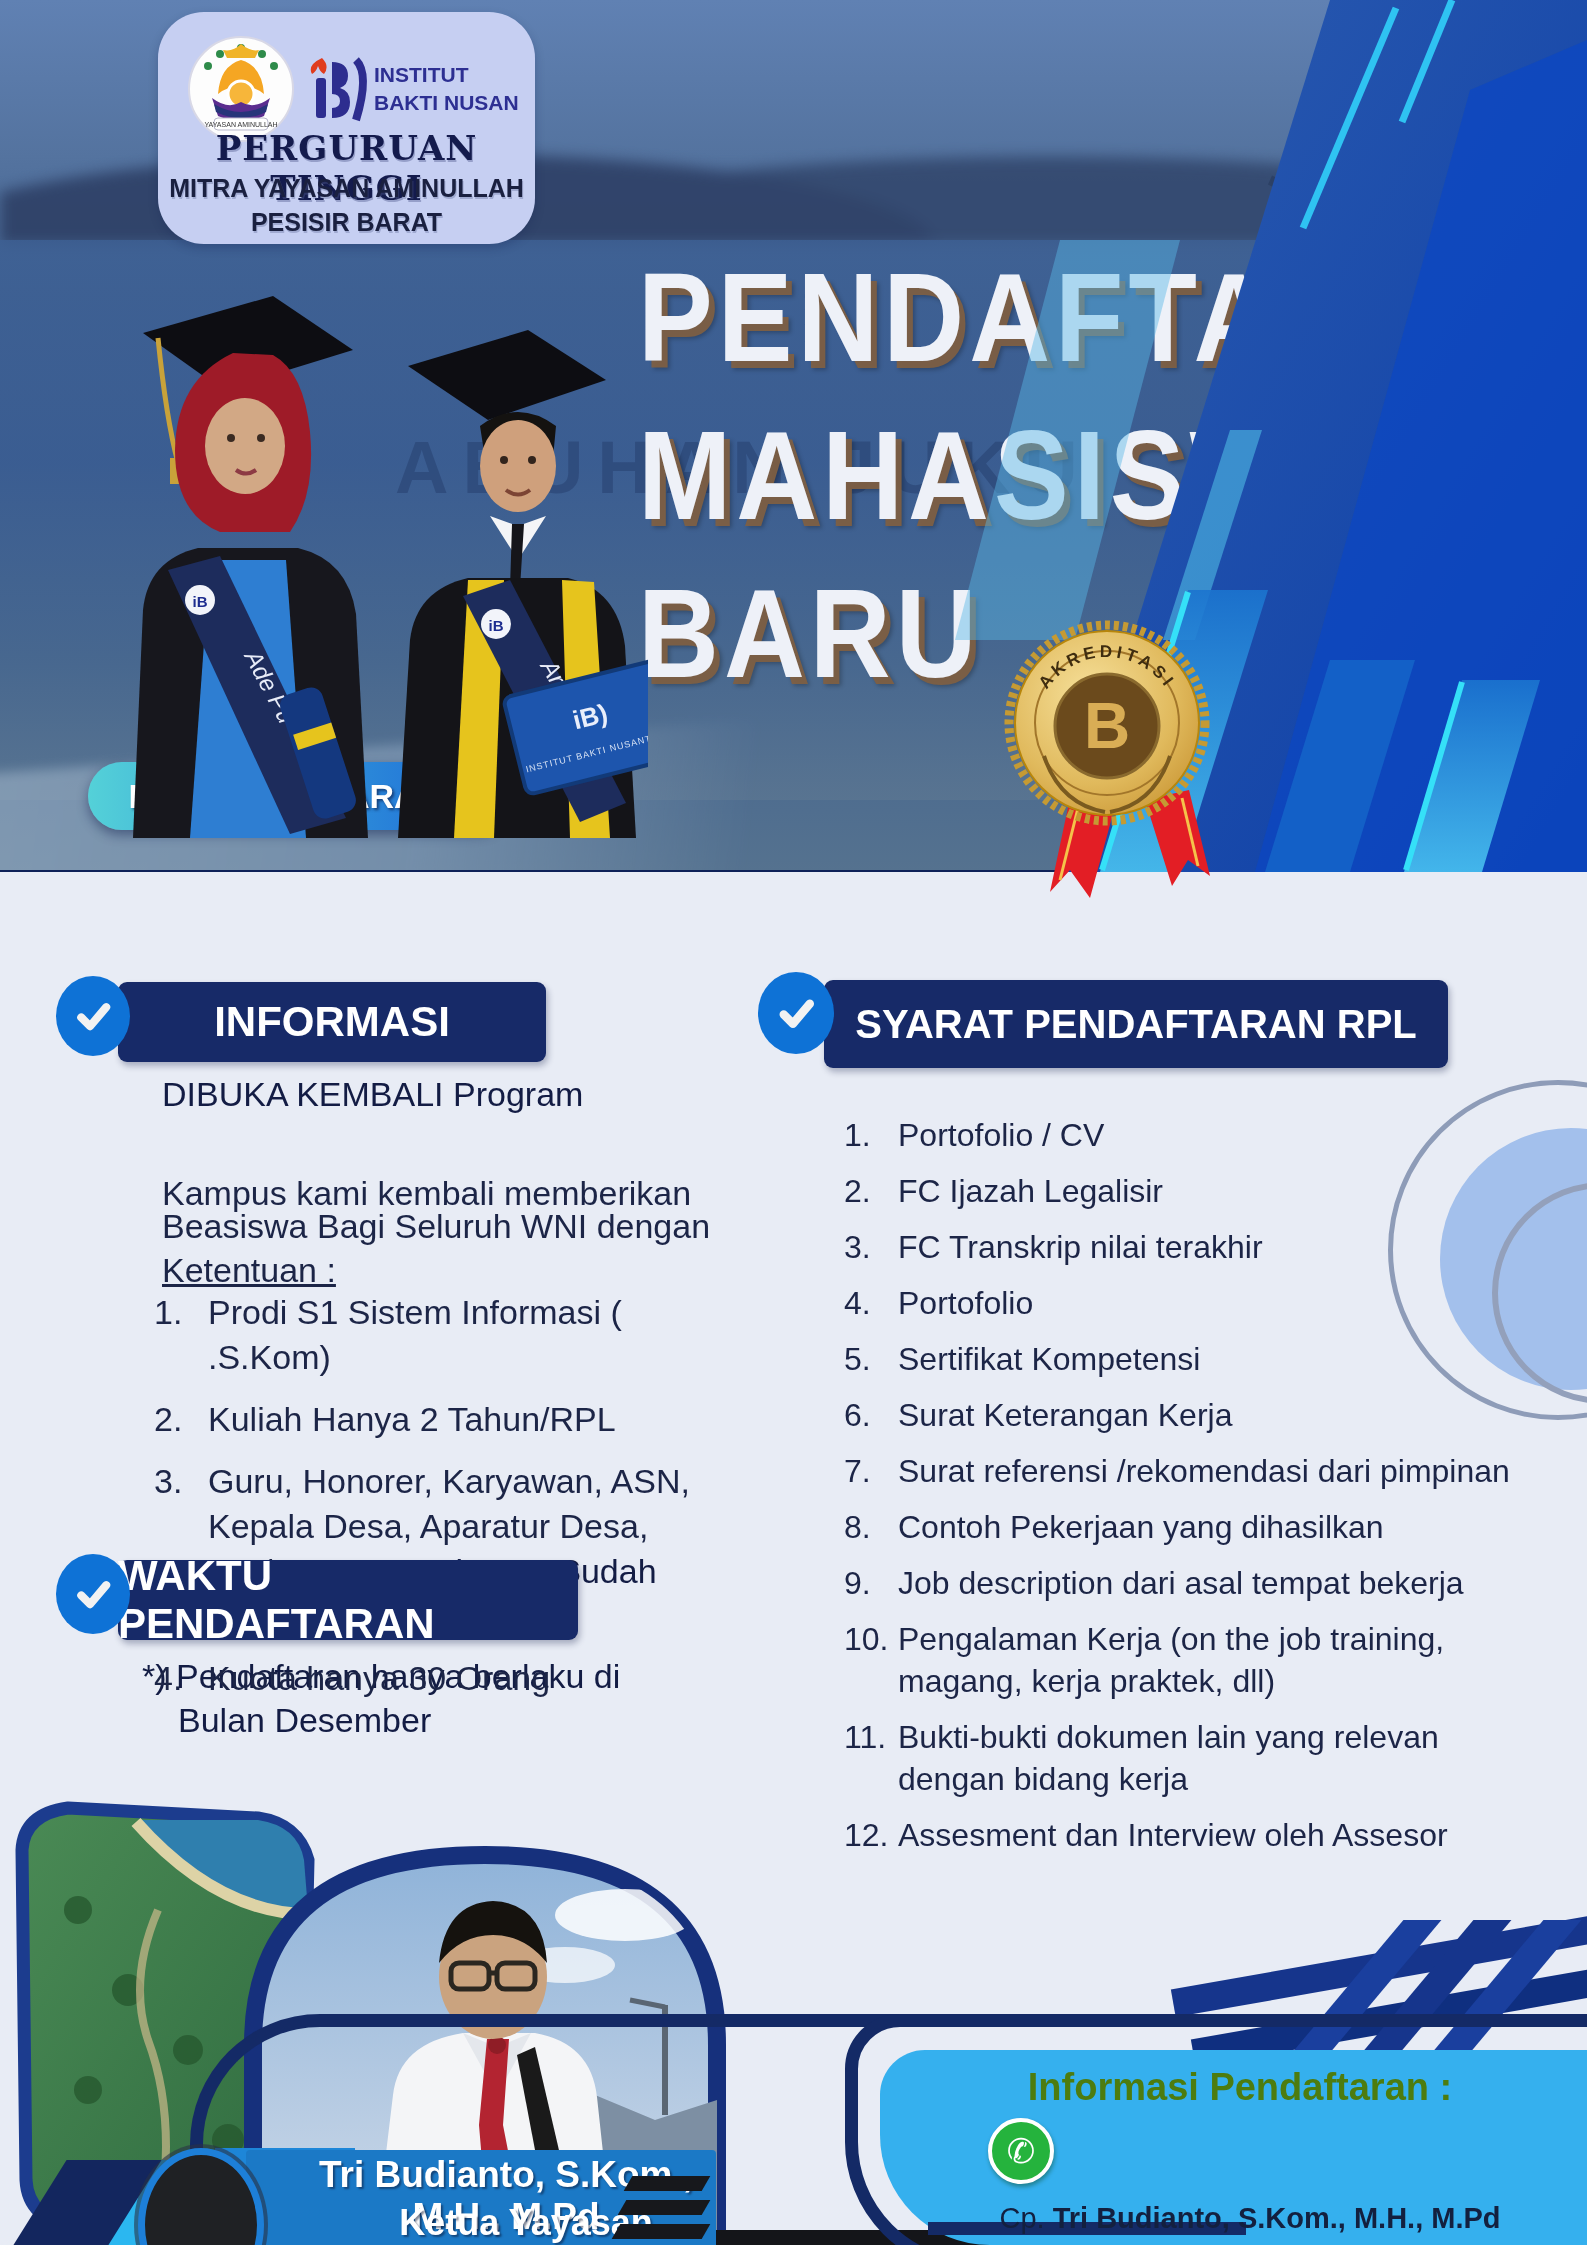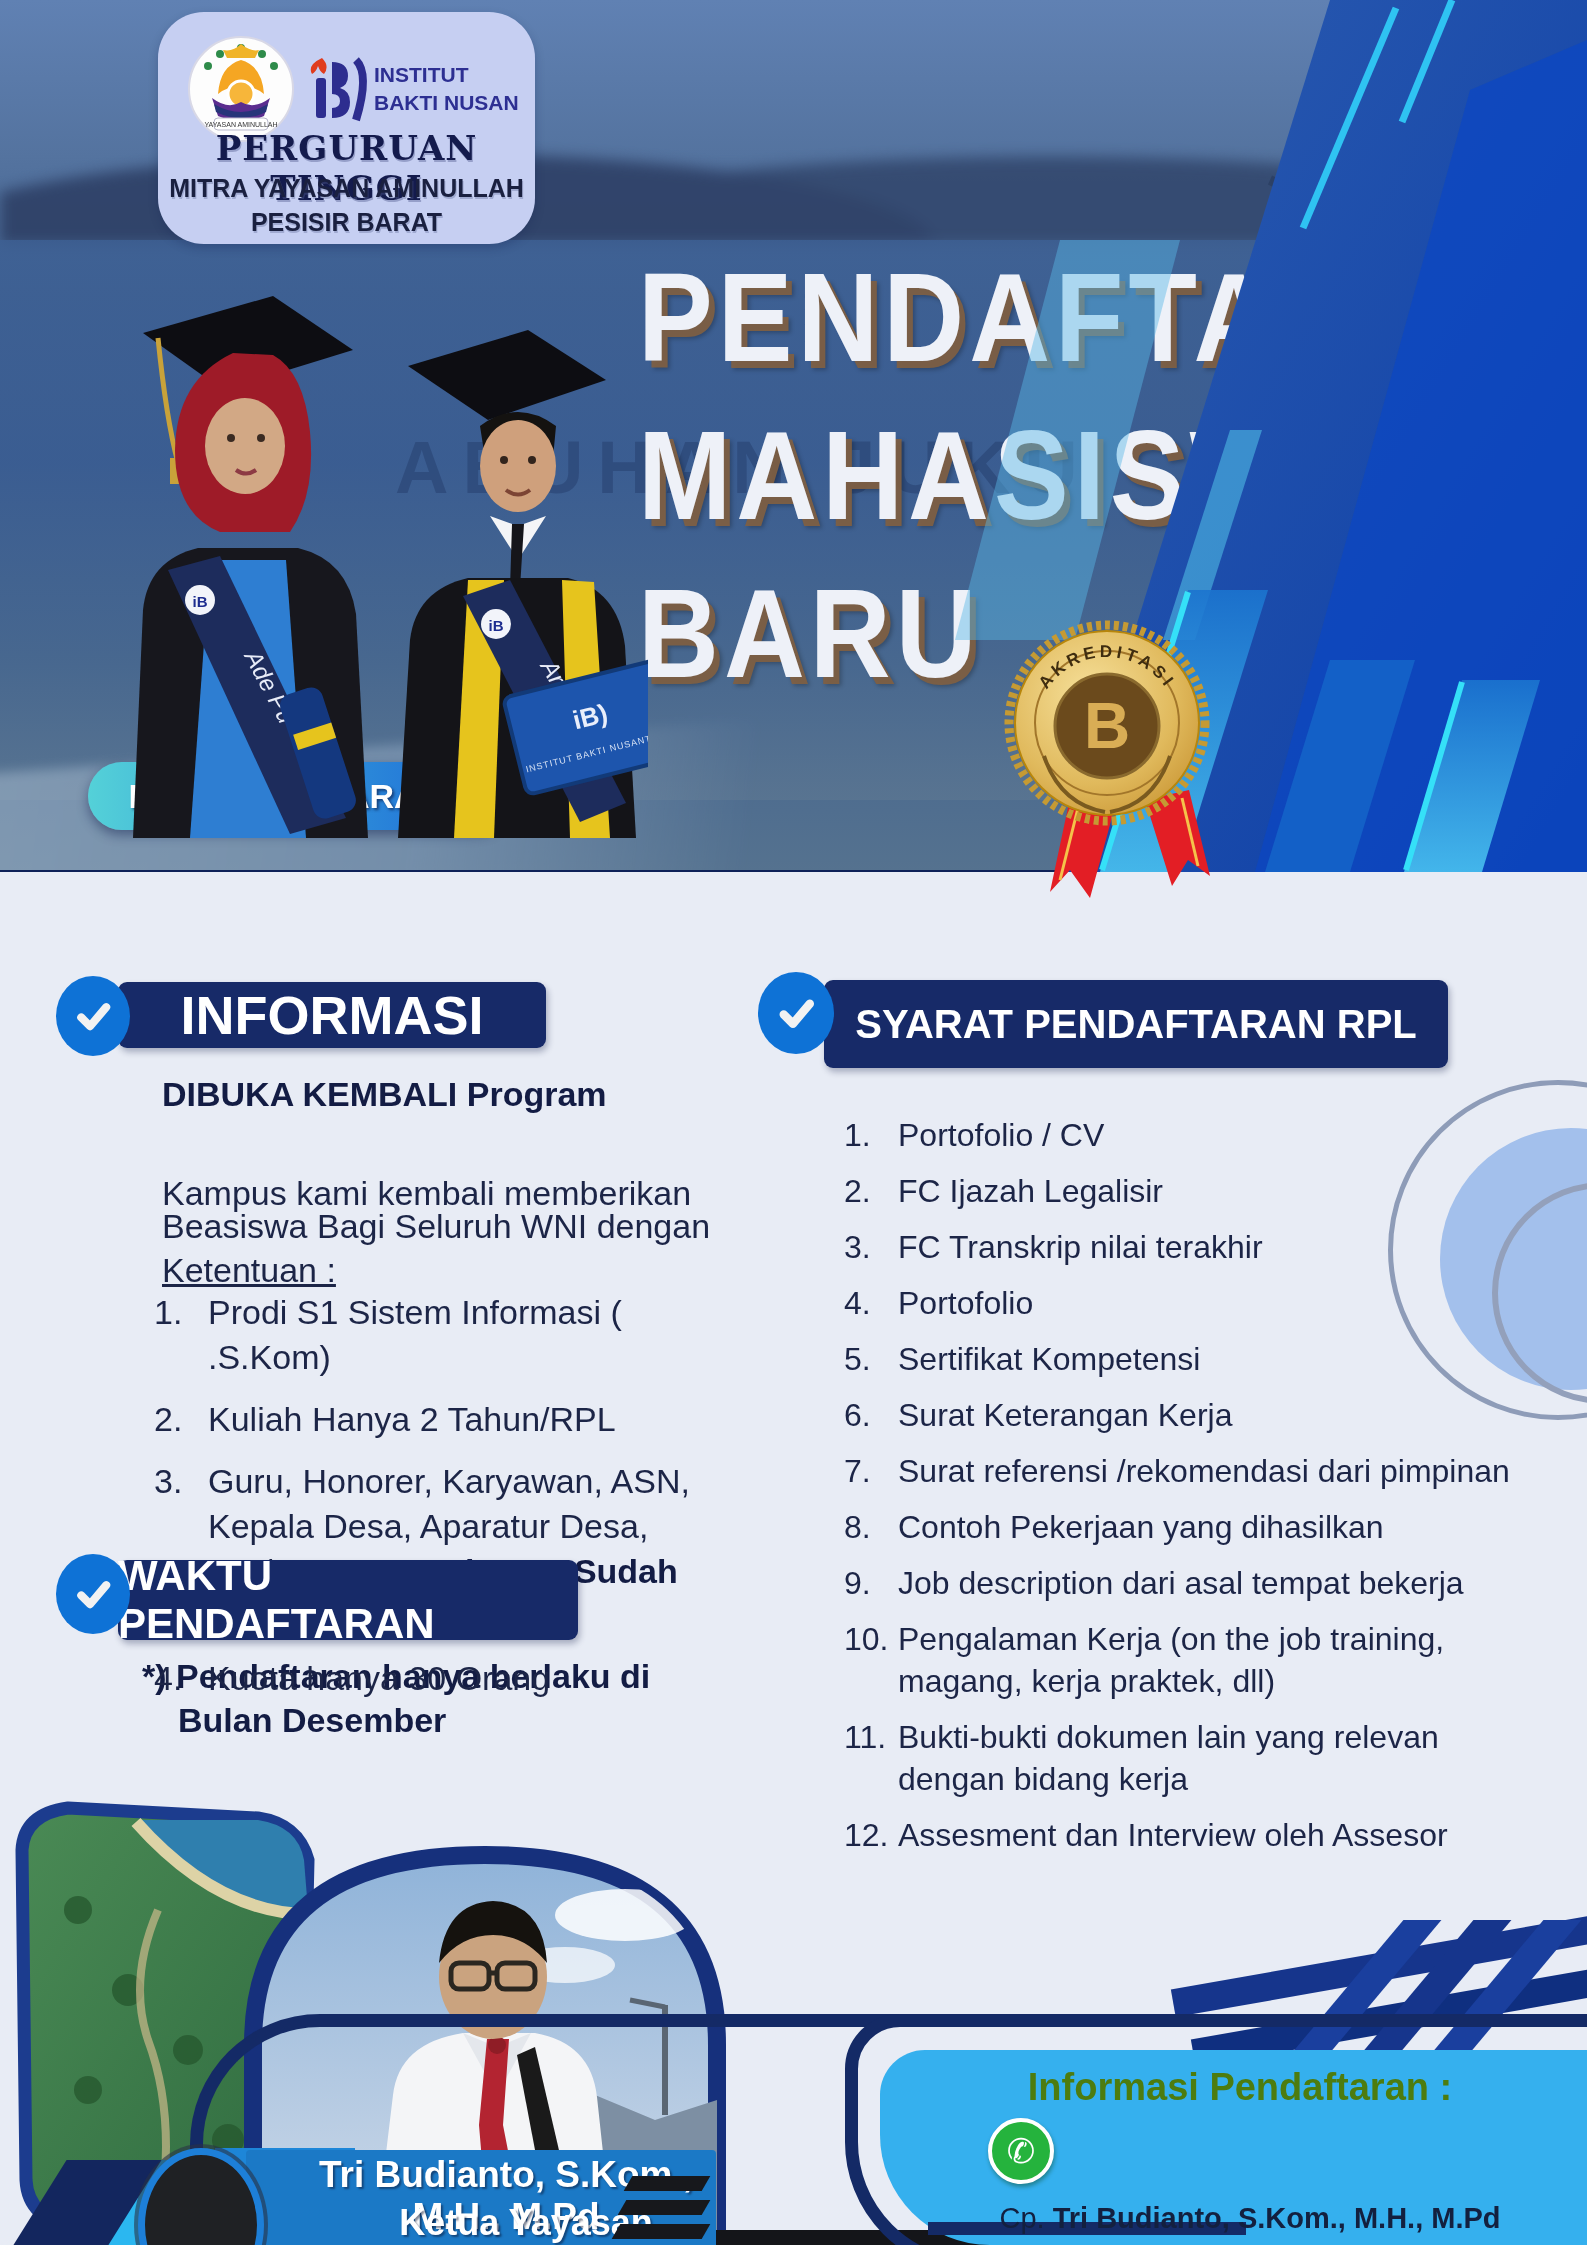--- a/index.html
+++ b/index.html
@@ -52,21 +52,21 @@
 
   
   .check-circle{position:absolute;width:74px;height:80px;border-radius:50%;background:#0e72d6;
        display:flex;align-items:center;justify-content:center;z-index:3;}
   .hdr-bar{position:absolute;background:#172a68;border-radius:9px;display:flex;align-items:center;
        justify-content:center;color:#fff;font-weight:bold;z-index:2;
        box-shadow:2px 4px 6px rgba(15,25,70,.3);}
 
   
   .txt{position:absolute;color:#1c2547;}
-  .b{font-weight:bold;color:#131c44;}
+  .b{font-weight:normal;color:#131c44;}
   .num-list{list-style:none;counter-reset:n;margin:0;padding:0;position:absolute;z-index:2;}
   .num-list li{counter-increment:n;position:relative;padding-left:58px;}
   .num-list li::before{content:counter(n) ".";position:absolute;left:4px;top:0;}
 
   .list-left{left:150px;top:1290px;width:585px;font-size:34px;color:#1c2547;}
   .list-left li{line-height:45px;margin-bottom:17px;}
   .list-right{left:840px;top:1094px;width:700px;font-size:32px;color:#1c2547;margin-top:20px;}
   .list-right li{line-height:42px;margin-bottom:14px;}
 
   
@@ -259,21 +259,21 @@
   <div class="ring" style="left:1492px;top:1182px;width:210px;height:210px;border:6px solid #93a0bb;"></div>
   <div class="ring" style="left:1448px;top:2078px;width:240px;height:240px;border:9px solid #b6c3e6;"></div>
   <div class="ring" style="left:1512px;top:2142px;width:150px;height:150px;border:7px solid #b6c3e6;"></div>
   <div class="ring" style="left:1548px;top:2196px;width:80px;height:80px;background:#93b2e4;"></div>
 
   <div class="check-circle" style="left:56px;top:976px;">
     <svg width="44" height="44" viewBox="0 0 60 60">
         <polyline points="14,32 26,44 48,18" fill="none" stroke="#f2f2f2" stroke-width="11" stroke-linecap="round" stroke-linejoin="round"></polyline>
       </svg>
   </div>
-  <div class="hdr-bar" style="left:118px;top:982px;width:428px;height:66px;font-size:54px;text-align:center;">INFORMASI</div>
+  <div class="hdr-bar" style="left:118px;top:982px;width:428px;height:80px;font-size:42px;text-align:center;">INFORMASI</div>
 
   <div class="txt b" style="left:162px;top:1072px;font-size:34px;line-height:44px;">DIBUKA KEMBALI Program</div>
   <div class="txt" style="left:162px;top:1160px;font-size:34px;line-height:44px;margin-top:11px;">Kampus kami kembali memberikan</div>
   <div class="txt" style="left:162px;top:1204px;font-size:34px;line-height:44px;">Beasiswa Bagi Seluruh WNI dengan</div>
   <div class="txt" style="left:162px;top:1248px;font-size:34px;line-height:44px;text-decoration:underline;">Ketentuan :</div>
 
   <ol class="num-list list-left">
     <li><span>Prodi S1 Sistem Informasi ( .S.Kom)</span><span class="b"></span></li>
     <li><span>Kuliah Hanya 2 Tahun/RPL</span><span class="b"></span></li>
     <li><span>Guru, Honorer, Karyawan, ASN, Kepala Desa, Aparatur Desa, TNI/POLRI </span><span class="b">“Bagi Yang Sudah Bekerja”</span></li>

